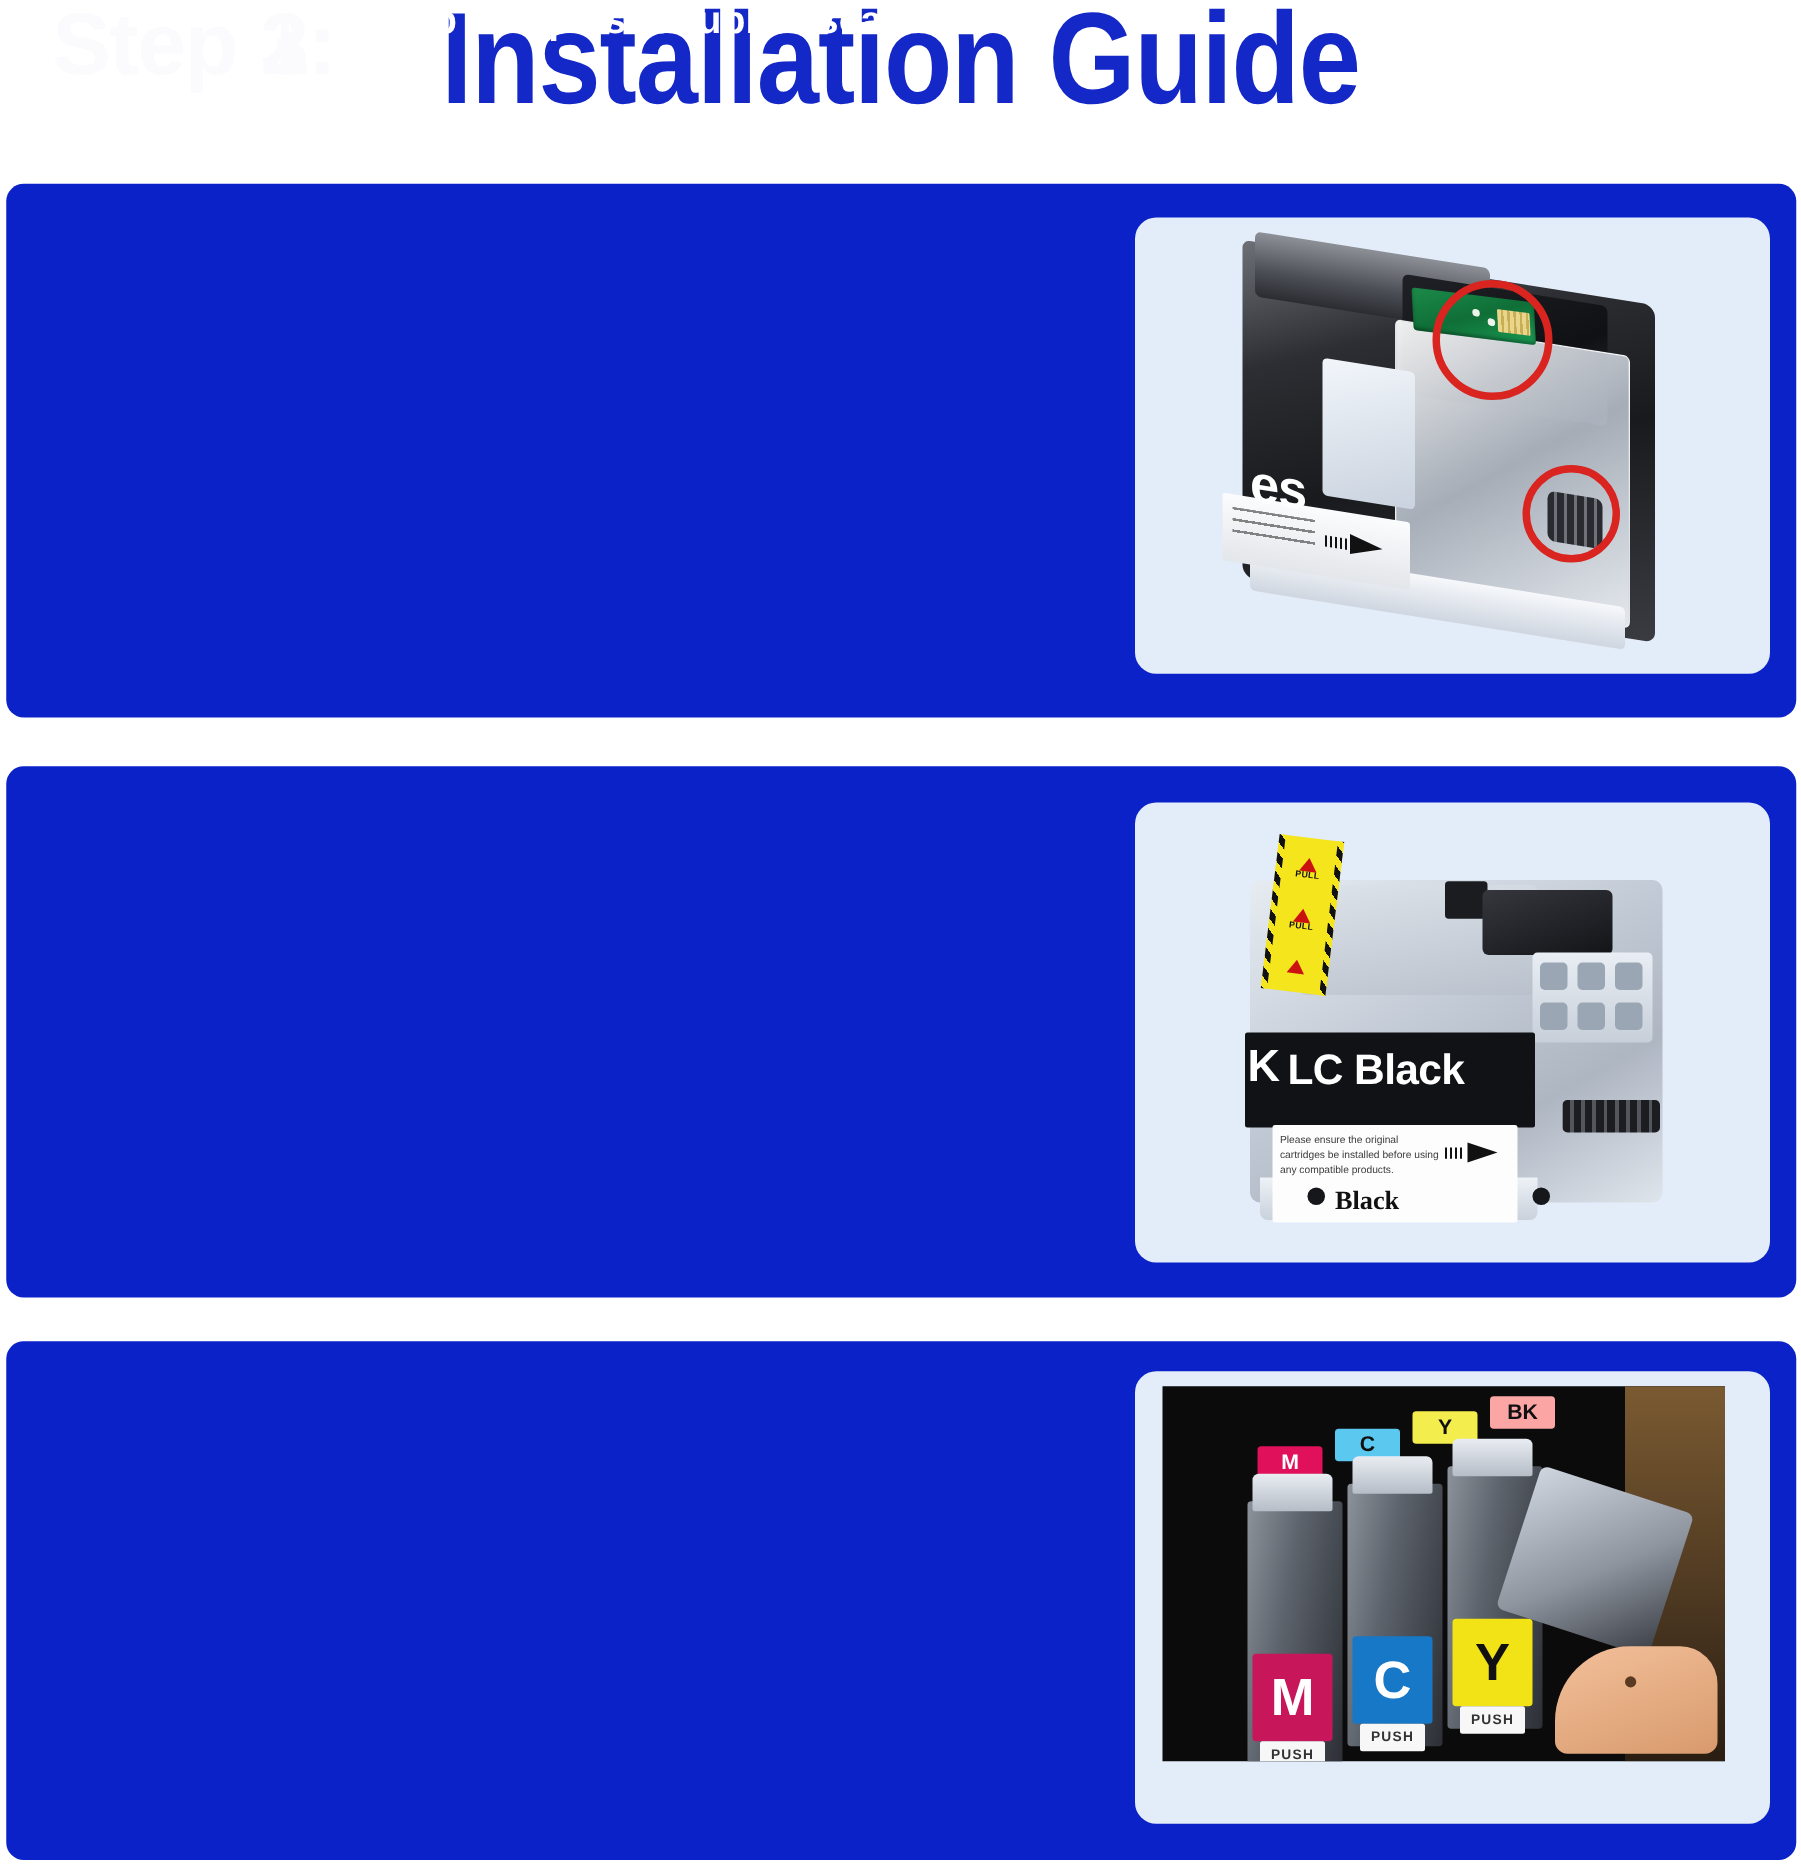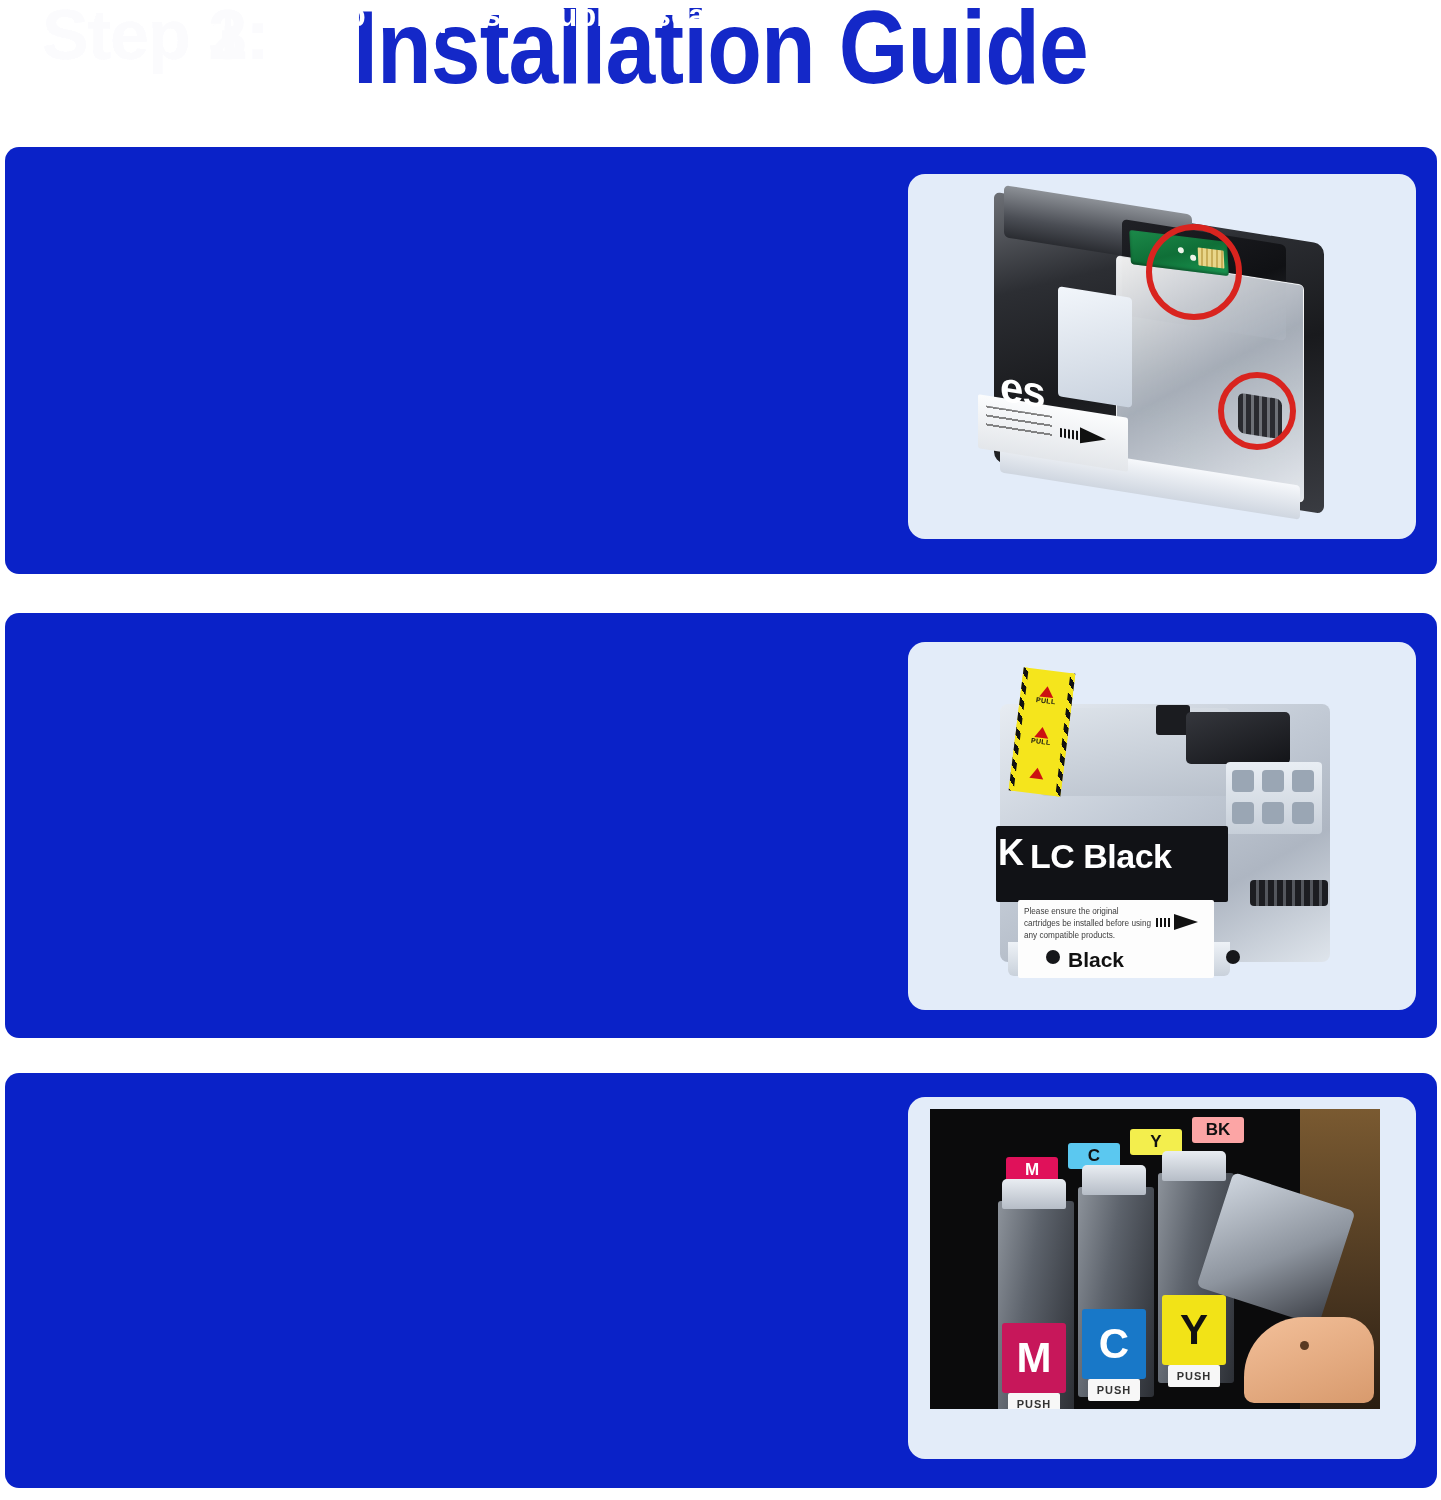--- a/index.html
+++ b/index.html
@@ -255,21 +255,21 @@
     content:""; position:absolute; left:0; top:4px; width:16px; height:9px;
     background: repeating-linear-gradient(90deg,#111 0 2px,transparent 2px 4px);
   }
   .p2-warnarrow:after {
     content:""; position:absolute; left:18px; top:0;
     border-top: 8px solid transparent; border-bottom: 8px solid transparent;
     border-left: 24px solid #111;
   }
   .p2-black-txt {
     position: absolute; left: 160px; top: 306px;
-    font-family: Liberation Sans, sans-serif;
+    font-family: Liberation Serif, serif;
     font-weight: 700; font-size: 21px; color: #111;
   }
   .p2-foot {
     position: absolute; left: 100px; top: 300px; width: 222px; height: 34px;
     background: linear-gradient(180deg,#eef2f7,#c9d1db); border-radius: 0 0 6px 6px;
   }
   .p2-screw { position: absolute; width: 14px; height: 14px; border-radius: 50%; background: #16171a; }
   #p2-screw-l { left: 138px; top: 308px; }
   #p2-screw-r { left: 318px; top: 308px; }
 

